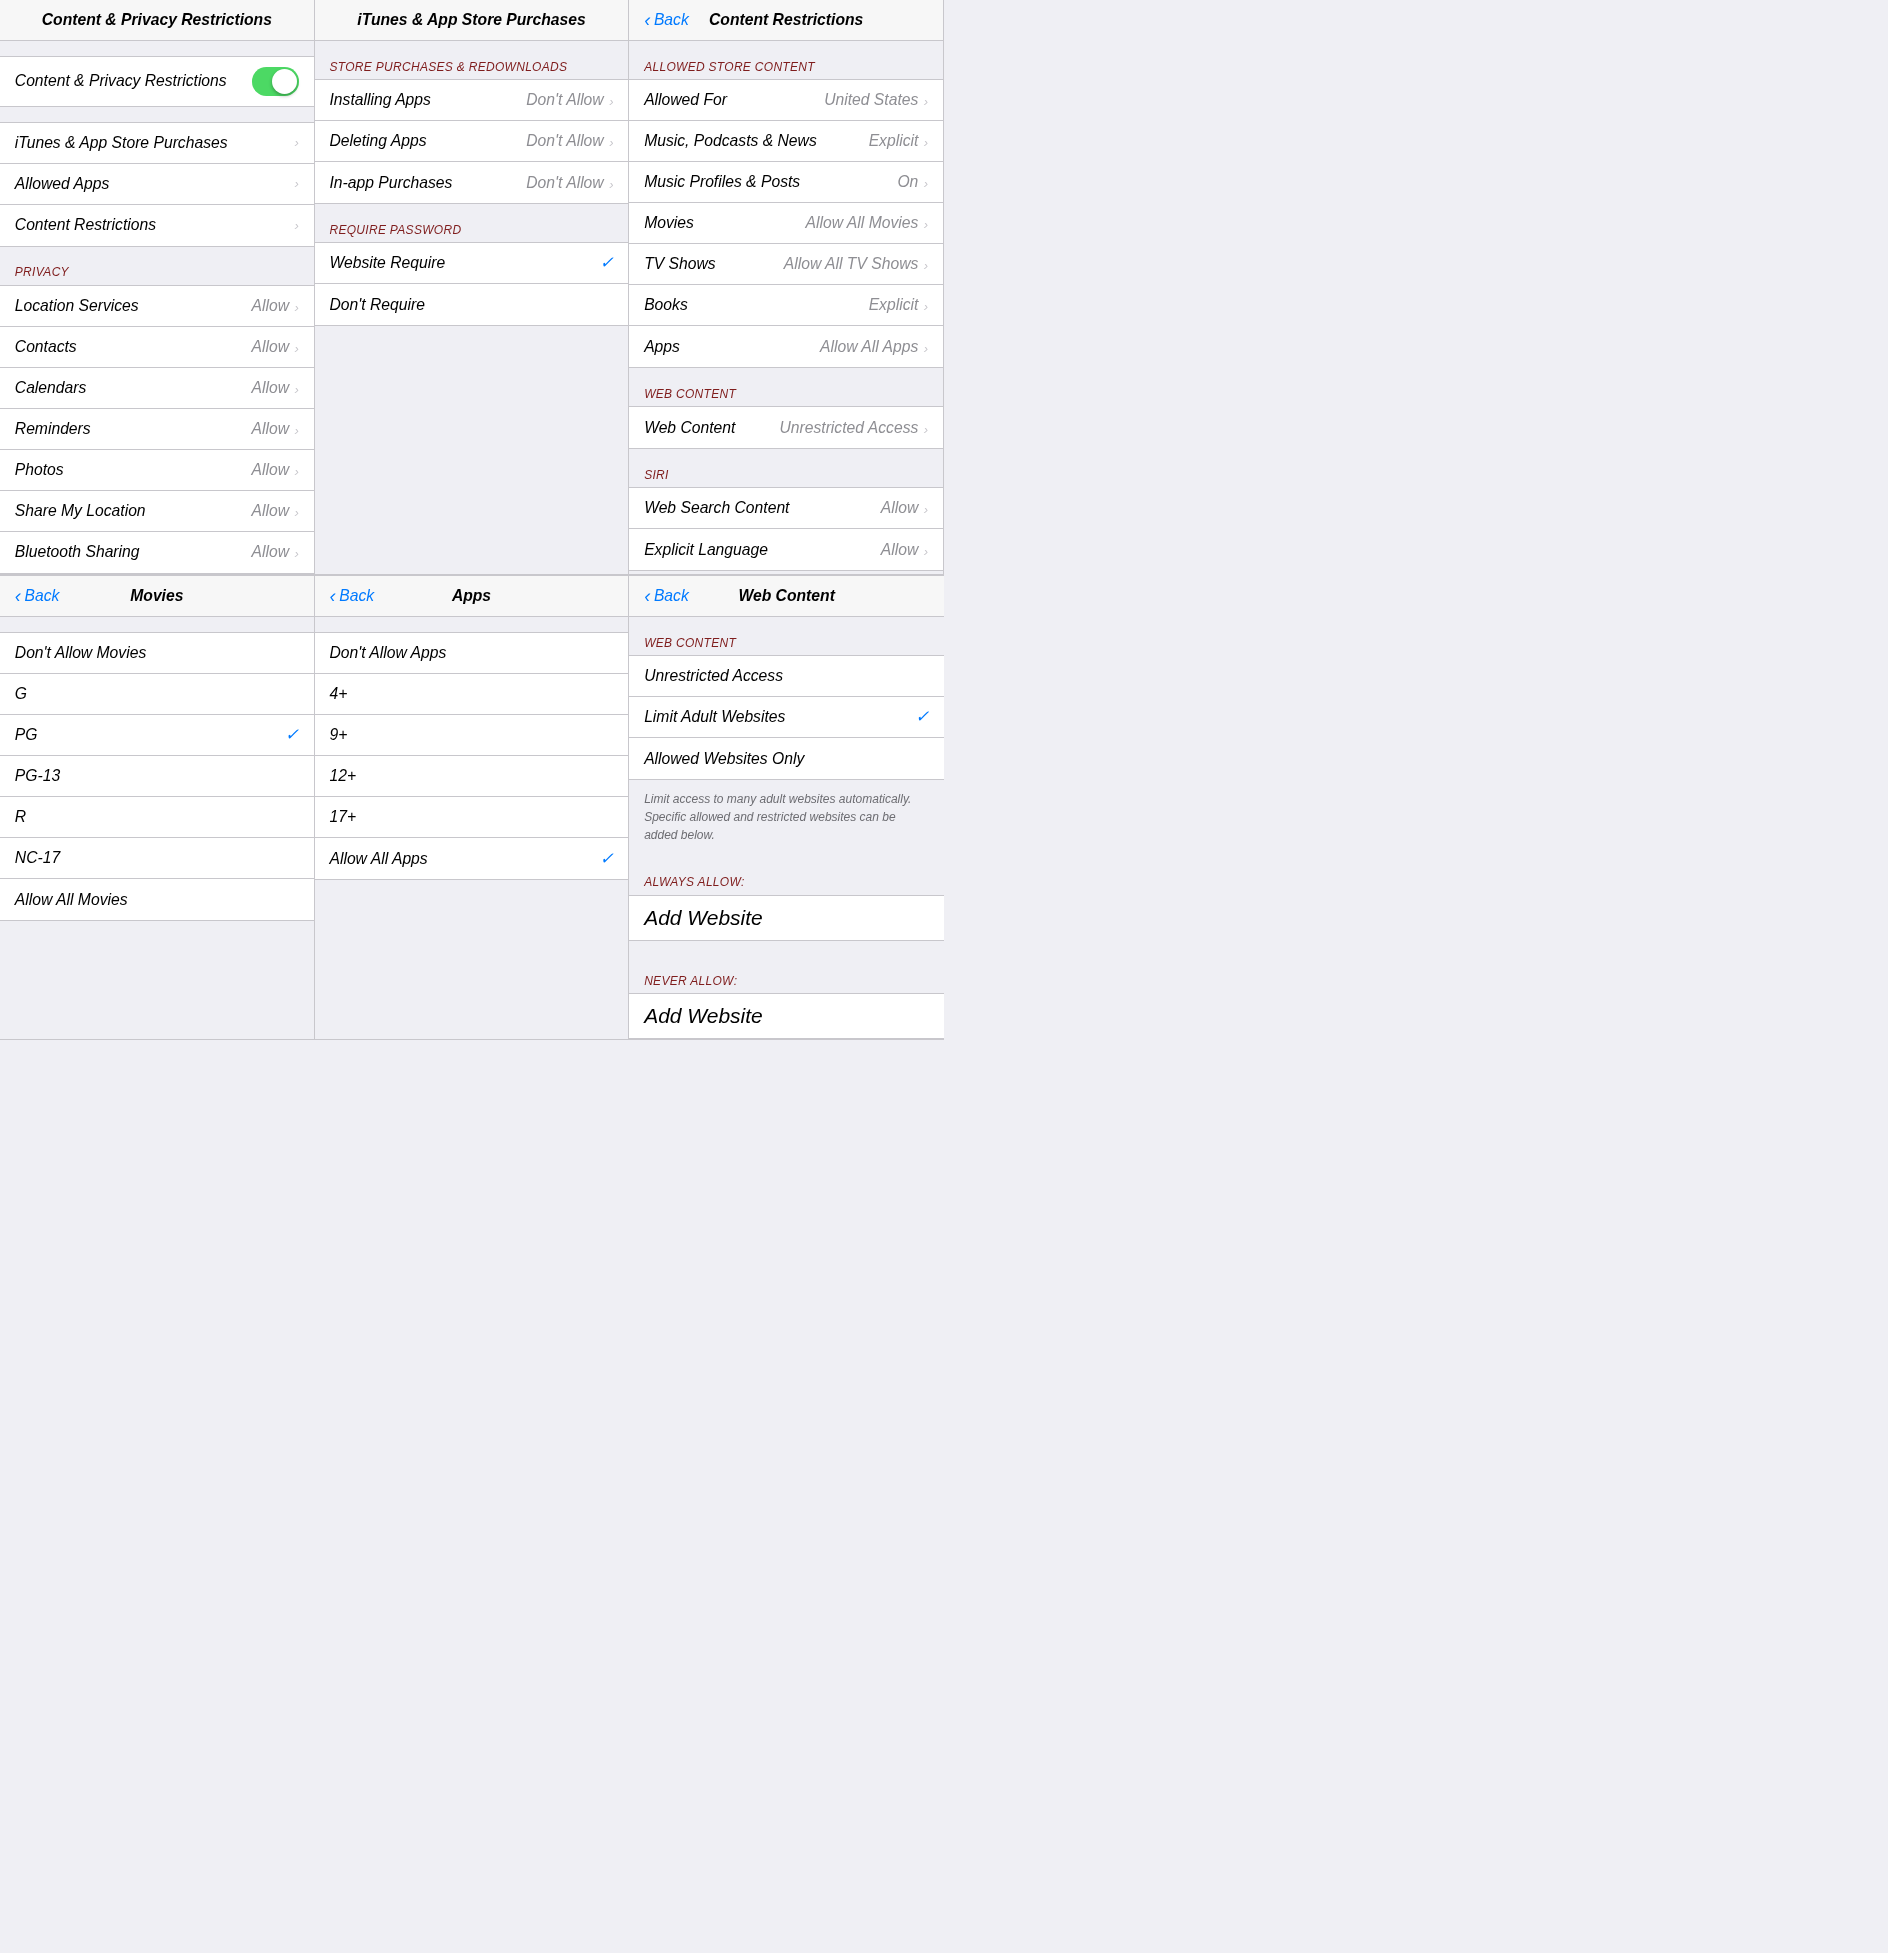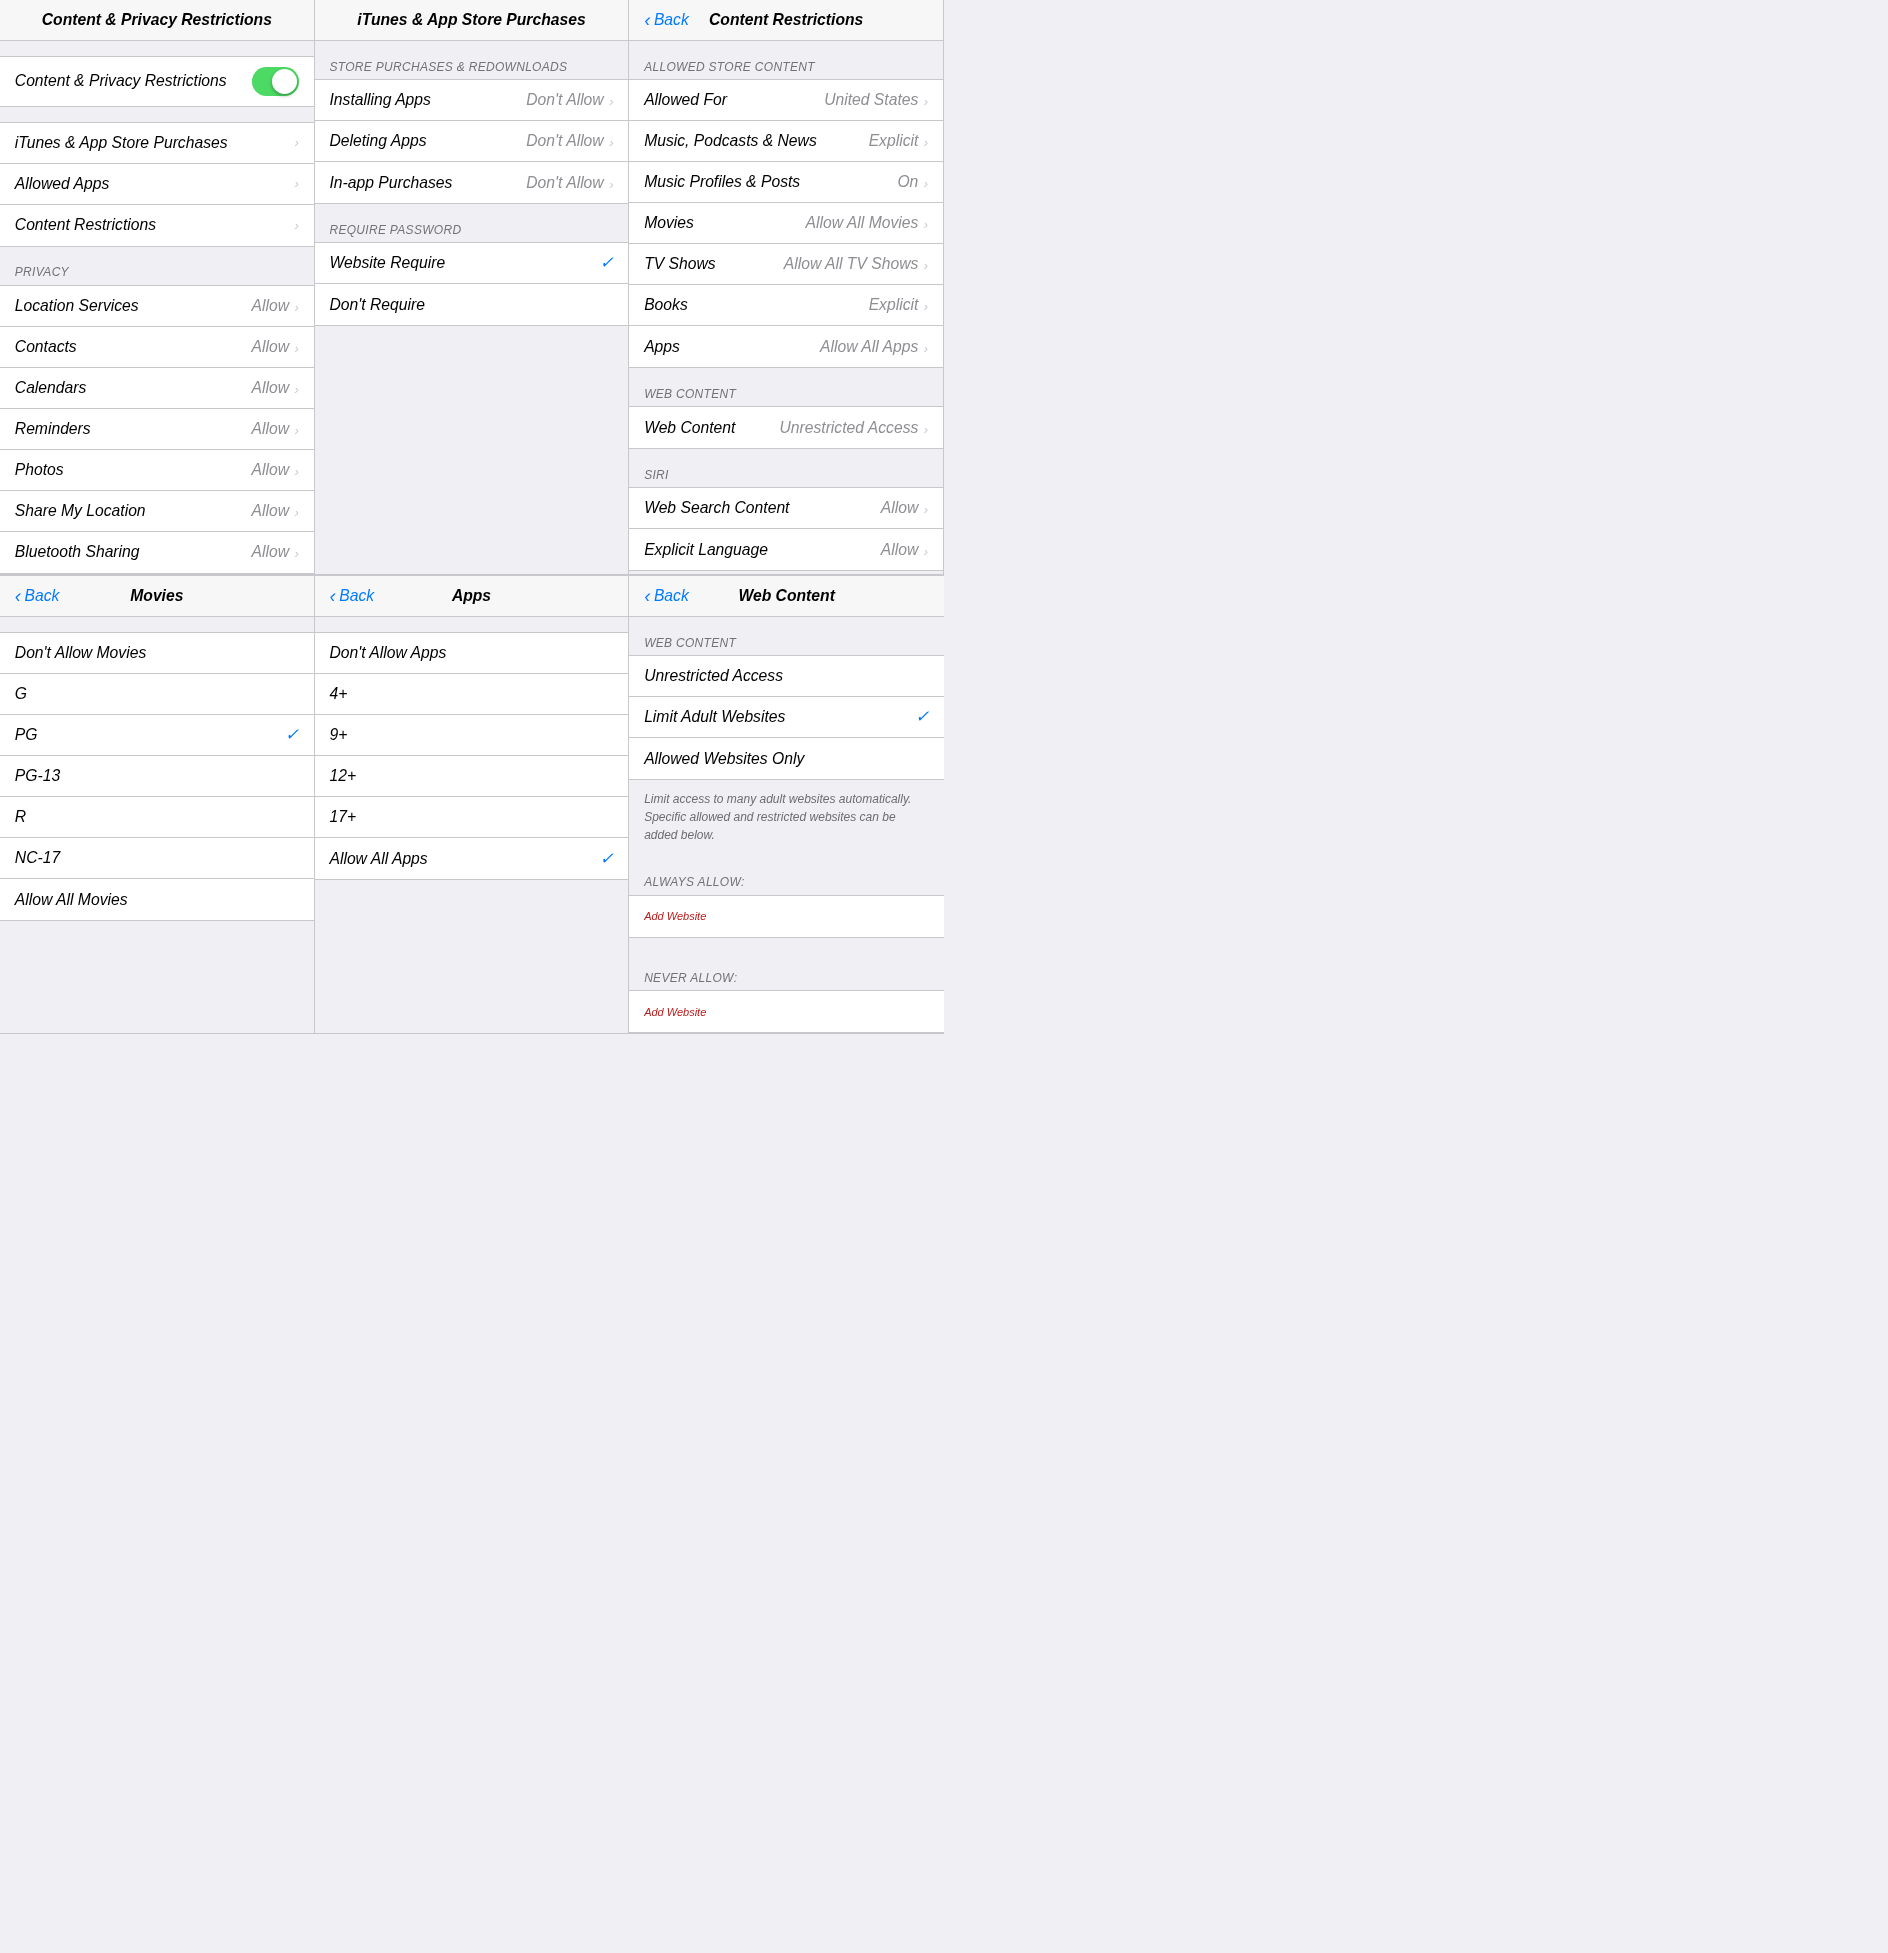--- a/index.html
+++ b/index.html
@@ -59,21 +59,21 @@
       font-weight: 600;
       font-size: 15.7px;
       color: #000;
       white-space: nowrap;
     }
 
     
     .section-header {
       padding: 18.5px 14.8px 5.5px 14.8px;
       font-size: 12px;
-      color: #737373;
+      color: #7f1d1d;
       text-transform: uppercase;
       letter-spacing: 0.3px;
       background: #efeff4;
     }
 
     
     .list-group {
       background: #fff;
       border-top: 0.9px solid #c8c7cc;
       border-bottom: 0.9px solid #c8c7cc;
@@ -138,22 +138,22 @@
     .info-text {
       padding: 9.2px 14.8px 13px;
       font-size: 12px;
       color: #6d6d72;
       background: #efeff4;
       line-height: 1.5;
     }
 
     
     .blue-link {
-      color: #b91c1c;
-      font-size: 11px;
+      color: #000000;
+      font-size: 21px;
       cursor: pointer;
     }
 
     
     .row-divider {
       grid-column: 1 / -1;
       height: 1.8px;
       background: #c8c7cc;
     }
 

